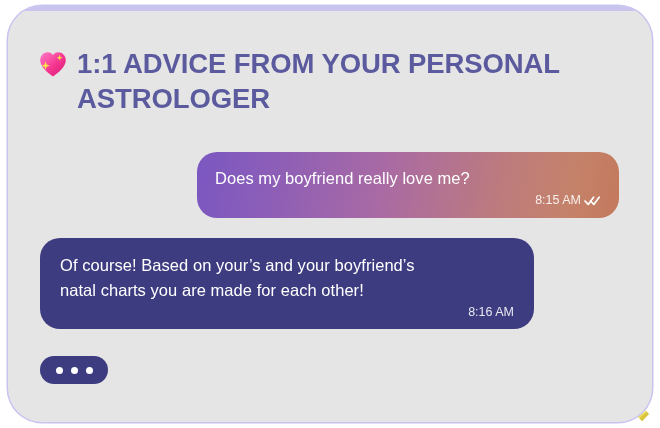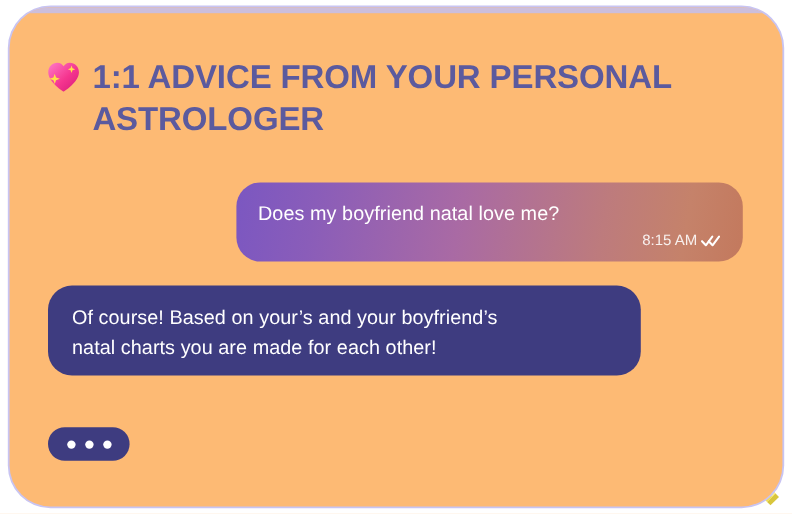--- a/index.html
+++ b/index.html
@@ -29,21 +29,21 @@
     z-index: 1;
   }
 
   
   .card {
     position: absolute;
     left: 8px;
     top: 6px;
     width: 644px;
     height: 416px;
-    background: #fdba74;
+    background: #e5e5e5;
     border-radius: 34px;
     box-shadow: 0 0 0 1.5px #c8c4f2;
     overflow: hidden;
     z-index: 2;
     text-decoration: underline;
   }
 
   .card-top-sheen {
     position: absolute;
     left: 0; top: 0;
@@ -196,35 +196,38 @@
           <path d="M7.6 12.4L8.7 15.6L11.9 16.7L8.7 17.8L7.6 21L6.5 17.8L3.3 16.7L6.5 15.6Z" fill="#FFE04B"></path>
           <path d="M21.6 5.6L22.4 7.9L24.7 8.7L22.4 9.5L21.6 11.8L20.8 9.5L18.5 8.7L20.8 7.9Z" fill="#FFE04B"></path>
         </svg>
       </span>
       <div class="header-title">1:1 ADVICE FROM YOUR PERSONAL ASTROLOGER</div>
     </div>
 
     <div class="chat">
 
       <div class="bubble bubble-out">
-        <div class="bubble-text">Does my boyfriend natal love me?</div>
+        <div class="bubble-text">Does my boyfriend really love me?</div>
         <div class="bubble-meta">
           <span class="bubble-time">8:15 AM</span>
           <span>
             <svg class="read-receipt" viewBox="0 0 17 11" aria-hidden="true">
               <polyline points="1,6 4.2,9.4 9.6,2.2" fill="none" stroke="#FFFFFF" stroke-width="1.7" stroke-linecap="round" stroke-linejoin="round"></polyline>
               <polyline points="6.6,6 9.8,9.4 15.2,2.2" fill="none" stroke="#FFFFFF" stroke-width="1.7" stroke-linecap="round" stroke-linejoin="round"></polyline>
             </svg>
           </span>
         </div>
       </div>
 
       <div class="bubble bubble-in">
         <div class="bubble-text">Of course! Based on your’s and your boyfriend’s
 natal charts you are made for each other!</div>
+        <div class="bubble-meta">
+          <span class="bubble-time">8:16 AM</span>
+        </div>
       </div>
 
       <div class="typing-pill">
         <span class="typing-dot"></span>
         <span class="typing-dot"></span>
         <span class="typing-dot"></span>
       </div>
 
     </div>
   </div>

